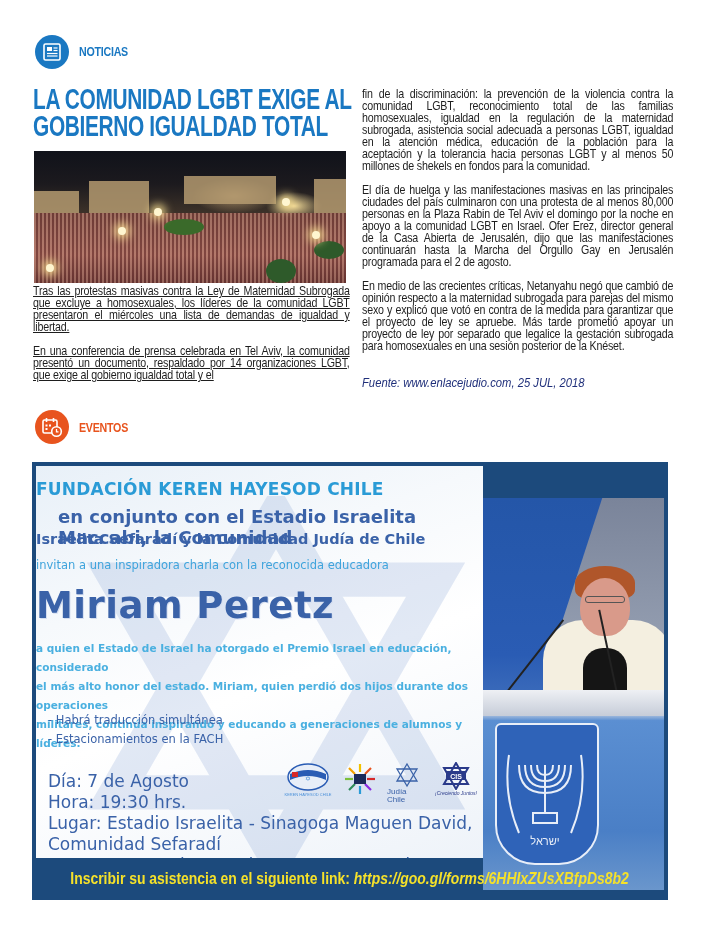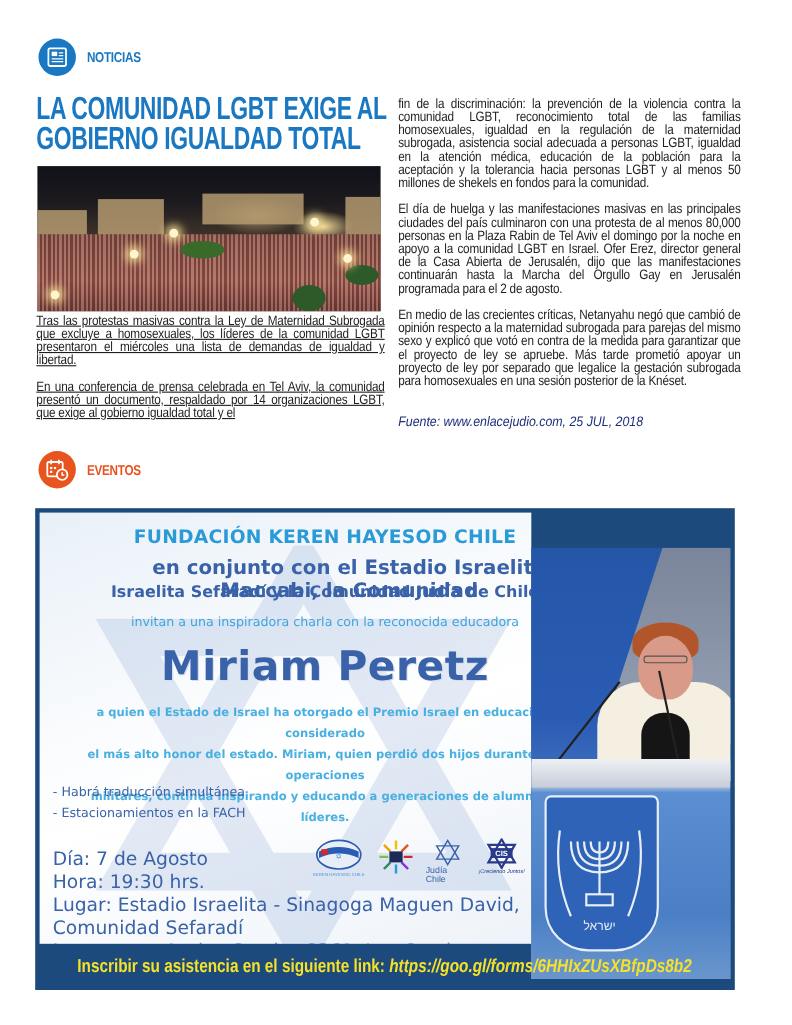--- a/index.html
+++ b/index.html
@@ -31,21 +31,21 @@
   .col-right { left:362px; top:88px; width:312px; }
   .col-inner { transform:scaleX(0.86); transform-origin:left top; width:116%; }
 
   .source { position:absolute; left:362px; top:376px; color:#1f2f7a; font-style:italic; font-size:12.5px; transform:scaleX(0.9); transform-origin:left top; white-space:nowrap; }
 
   
   .flyer { position:absolute; left:32px; top:462px; width:636px; height:438px; background:#1c4a7c; box-sizing:border-box; }
   .flyer-inner { position:absolute; left:4px; top:4px; width:447px; height:392px; overflow:hidden;
     background: linear-gradient(160deg, #e8f0f8 0%, #f6f9fc 30%, #ffffff 55%, #eef3f9 100%); }
   .star-bg { position:absolute; left:30px; top:30px; width:420px; height:380px; opacity:0.13; }
-  .flyer-text { position:absolute; left:0; width:447px; text-align:center; font-family:"DejaVu Sans", sans-serif;margin-left:36px; }
+  .flyer-text { position:absolute; left:0; width:447px; text-align:left; font-family:"DejaVu Sans", sans-serif; }
   .ft-title { top:13px; color:#2a9bd6; font-size:17px; font-weight:bold; letter-spacing:0.2px; }
   .ft-sub1 { top:40px; color:#3a62a8; font-size:18px; font-weight:bold;padding-left:22px; }
   .ft-sub2 { top:65px; color:#3a62a8; font-size:14.5px; font-weight:bold; }
   .ft-invite { top:92px; color:#3fa4dc; font-size:11.5px; }
   .ft-name { top:118px; color:#3a62a8; font-size:37px; font-weight:bold; letter-spacing:0.5px; text-shadow:1px 1px 0 #d5def0; }
   .ft-desc { top:173px; color:#4ab0e0; font-size:10.5px; line-height:19px; font-weight:bold; }
   .ft-left { position:absolute; left:12px; font-family:"DejaVu Sans", sans-serif; color:#3a62a8; }
   .ft-notes { top:245px; font-size:11.5px; line-height:19px; }
   .ft-contact { position:absolute; left:248px; top:245px; font-family:"DejaVu Sans", sans-serif; color:#3a62a8; font-size:11px; line-height:19px; }
   .ft-contact .tel { margin-left:12px; }

